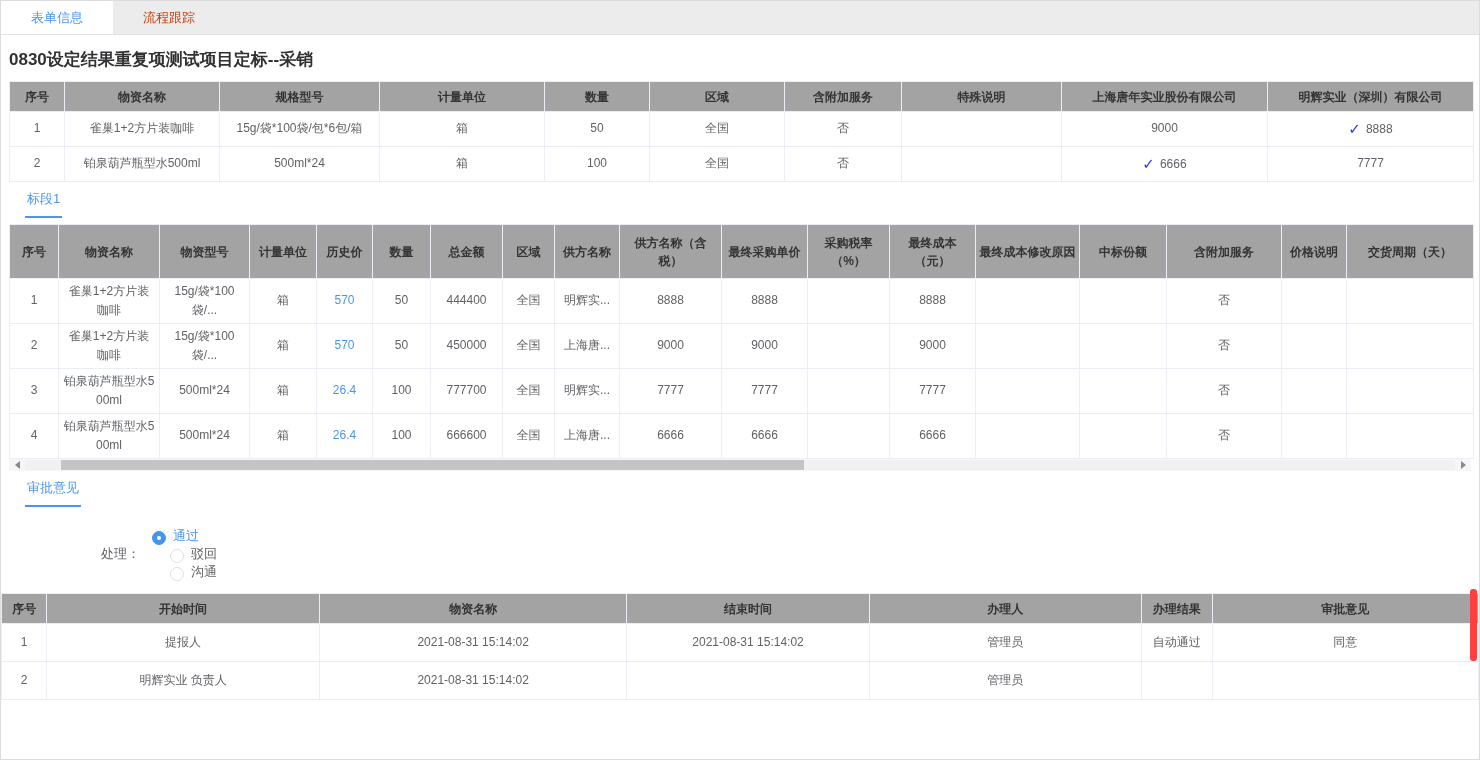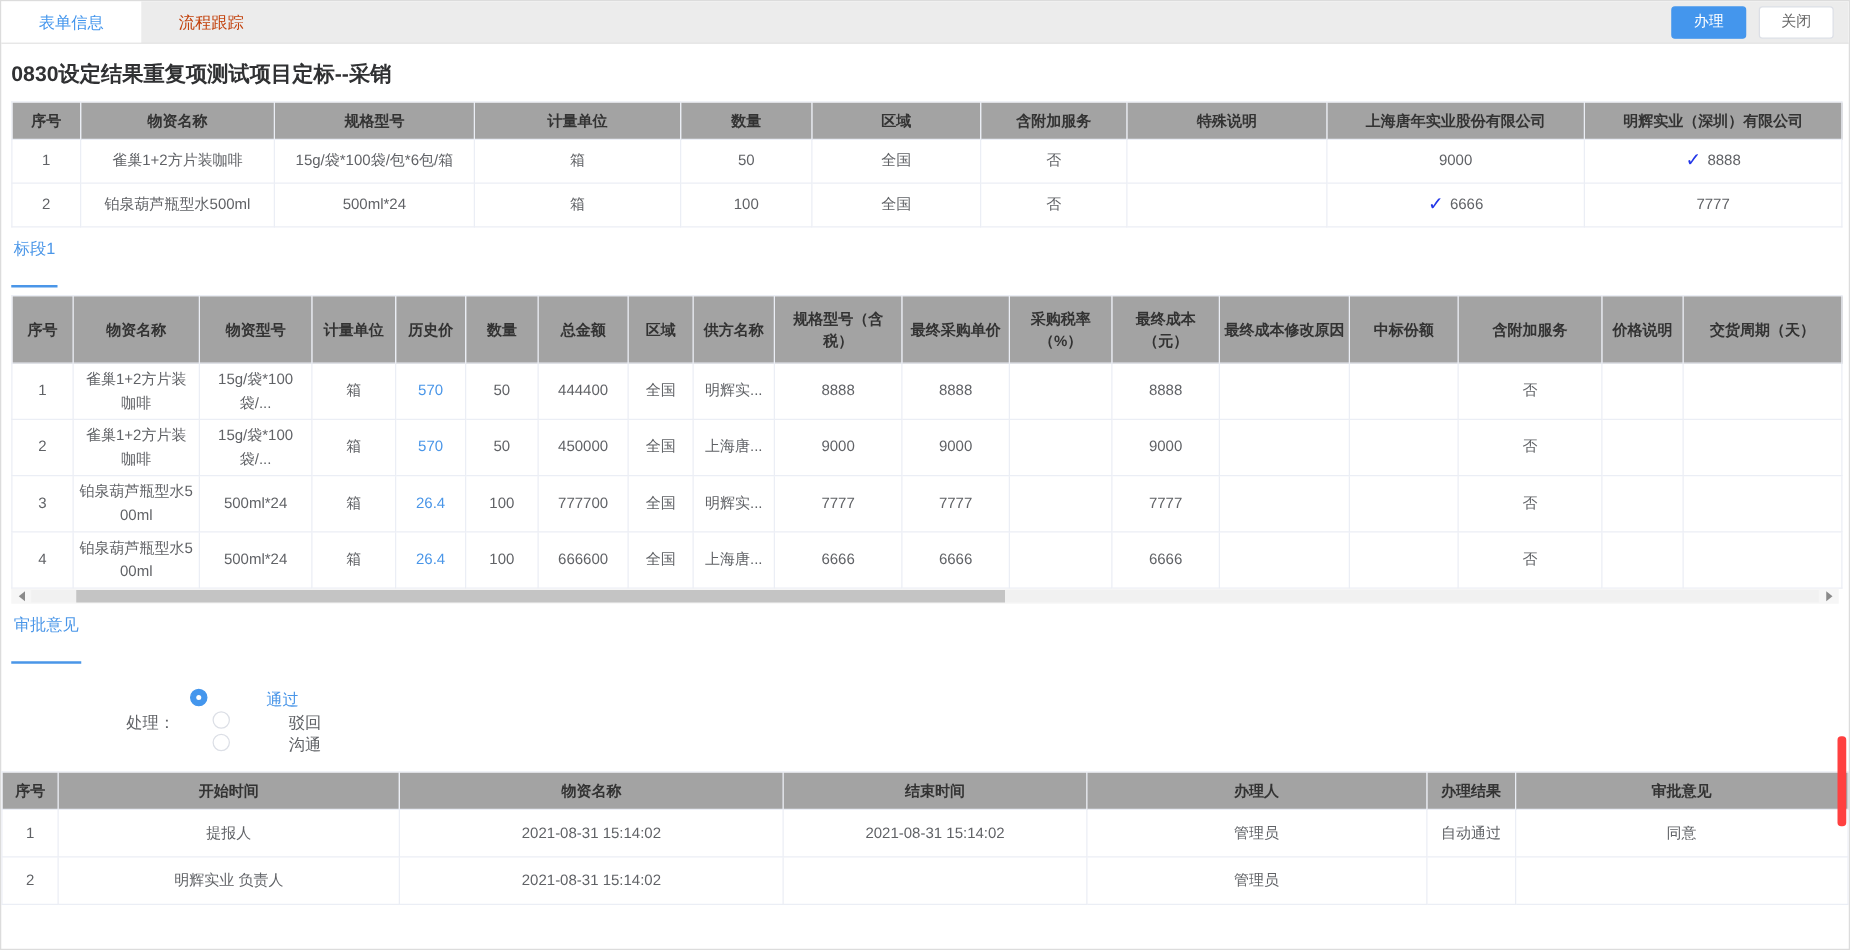--- a/index.html
+++ b/index.html
@@ -26,35 +26,35 @@
        padding:2px 3px; line-height:1.5; }
   td { border:1px solid #ebeef5; font-size:12px; color:#606266; text-align:center; padding:2px 4px;
        word-break:break-all; line-height:1.6; }
   .t1 th { height:30px; } .t1 td { height:35px; }
   .t2 th { height:54px; } .t2 td { height:45px; }
   .t3 th { height:30px; } .t3 td { height:38px; }
   .cell-link { color:#4a96e8; cursor:pointer; }
   .check { color:#2337e8; font-weight:bold; font-size:15px; margin-right:5px; vertical-align:-1px; }
 
   
-  .section-tab { display:inline-block; font-size:13px; color:#4a96e8; padding:8px 2px 20px;
-                 border-bottom:2px solid #4a96e8; margin-left:0; cursor:pointer; }
+  .section-tab { display:inline-block; font-size:13px; color:#4a96e8; padding:8px 2px 8px;
+                 border-bottom:2px solid #4a96e8; margin-left:16px; cursor:pointer; }
   .tbl-gap { margin-top:6px; }
 
   
   .hscroll { height:12px; display:flex; align-items:center; background:#f6f6f6; }
   .hs-arrow { width:16px; height:12px; display:flex; align-items:center; justify-content:center; cursor:pointer; }
   .tri-left  { width:0; height:0; border-top:4px solid transparent; border-bottom:4px solid transparent; border-right:5px solid #8a8a8a; }
   .tri-right { width:0; height:0; border-top:4px solid transparent; border-bottom:4px solid transparent; border-left:5px solid #8a8a8a; }
   .hs-track { flex:1; position:relative; height:10px; background:#f1f1f1; }
   .hs-thumb { position:absolute; left:2.5%; top:0; width:52%; height:10px; background:#c4c4c4; cursor:grab; }
 
   
   .form-row1 { margin-top:20px; padding-left:92px; display:flex; align-items:center; font-size:13px; color:#606266; }
-  .radio { display:flex; align-items:flex-start; margin-left:30px; cursor:pointer;gap:40px; }
+  .radio { display:flex; align-items:flex-end; margin-left:30px; cursor:pointer; }
   .radio:first-of-type { margin-left:12px; }
   .radio-circle { width:14px; height:14px; border-radius:50%; border:1px solid #dcdfe6; background:#fff;
                   margin-right:7px; position:relative; flex:0 0 auto; }
   .radio.selected .radio-circle { background:#4496ed; border-color:#4496ed; }
   .radio.selected .radio-circle::after { content:""; position:absolute; left:4px; top:4px; width:4px; height:4px;
                   border-radius:50%; background:#fff; }
   .radio.selected .radio-label { color:#4a96e8; }
   .form-row2 { margin-top:16px; display:flex; align-items:flex-start; }
   .comment-label { width:255px; text-align:right; font-size:13px; color:#606266; padding-top:11px; flex:0 0 auto; }
   .req-star { color:#f56c6c; font-size:12px; margin-left:2px; }
@@ -70,24 +70,20 @@
 </style>
 </head>
 <body>
 
 <div class="tabbar">
   <div class="tab active">
     <span>表单信息</span>
   </div>
   <div class="tab">
     <span>流程跟踪</span>
-  </div>
-  <div class="tabbar-actions">
-    <div class="btn btn-primary">办理</div>
-    <div class="btn btn-plain">关闭</div>
   </div>
 </div>
 
 <div class="content">
   
   <div class="page-title">0830设定结果重复项测试项目定标--采销</div>
 
   
   <table class="t1">
       <colgroup>
@@ -173,21 +169,21 @@
         <tr>
           <th>序号</th>
           <th>物资名称</th>
           <th>物资型号</th>
           <th>计量单位</th>
           <th>历史价</th>
           <th>数量</th>
           <th>总金额</th>
           <th>区域</th>
           <th>供方名称</th>
-          <th>规格型号（含税）</th>
+          <th>供方名称（含税）</th>
           <th>最终采购单价</th>
           <th>采购税率（%）</th>
           <th>最终成本（元）</th>
           <th>最终成本修改原因</th>
           <th>中标份额</th>
           <th>含附加服务</th>
           <th>价格说明</th>
           <th>交货周期（天）</th>
         </tr>
       </thead>

